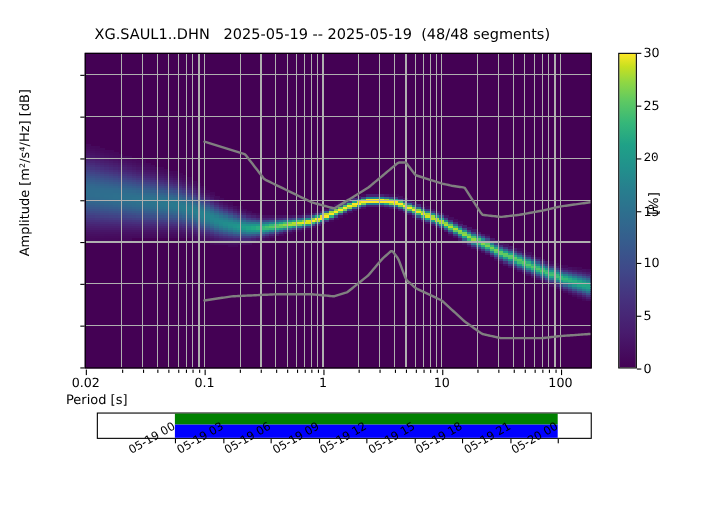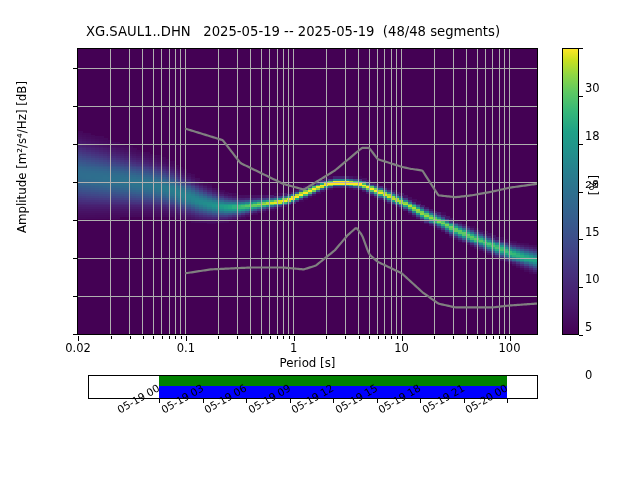--- a/index.html
+++ b/index.html
@@ -33,38 +33,38 @@
 
   
   .xtick{position:absolute;top:336px;width:1px;background:#000;}
   .xtick.maj{height:4.5px;}
   .xtick.min{height:2.8px;}
   .xtick-label{
     position:absolute;top:341px;text-align:center;width:90px;
     font-size:11.5px;color:#000;transform:translateX(-45px);
   }
   .xlabel{
-    position:absolute;left:77px;top:356px;width:461px;
-    text-align:center;font-size:11.8px;color:#000;
+    position:absolute;left:60px;top:356px;width:461px;
+    text-align:left;font-size:11.8px;color:#000;
   }
 
   
   .cbar{
     position:absolute;left:562px;top:48px;width:17px;height:287px;
     border:1px solid #000;box-sizing:border-box;
     background:linear-gradient(to top,
       #440154 0%, #481b6d 11%, #46327e 22%, #3f4889 31%,
       #365c8d 40%, #2e6e8e 49%, #277f8e 57%, #21918c 64%,
       #1fa187 71%, #35b779 78%, #5ec962 85%, #90d743 91%,
       #c8e020 96%, #fde725 100%);
   }
   .cbar-tick{position:absolute;left:579px;width:4px;height:1px;background:#000;}
   .cbar-label{
     position:absolute;left:585px;font-size:11.5px;color:#000;
-    transform:translateY(-50%);white-space:nowrap;margin-top:40px;
+    transform:translateY(-50%);white-space:nowrap;
   }
   .cbar-title{
     position:absolute;left:534px;top:178px;width:120px;
     text-align:center;font-size:11.8px;color:#000;
     transform:rotate(-90deg);
   }
 
   
   .timeline{
     position:absolute;left:88px;top:375px;width:450px;height:24px;
@@ -2042,21 +2042,21 @@
       <div class="cbar-label" style="top: 335px;">0</div>
       <div class="cbar-tick" style="top: 287.2px;"></div>
       <div class="cbar-label" style="top: 287.2px;">5</div>
       <div class="cbar-tick" style="top: 239.3px;"></div>
       <div class="cbar-label" style="top: 239.3px;">10</div>
       <div class="cbar-tick" style="top: 191.5px;"></div>
       <div class="cbar-label" style="top: 191.5px; text-align: right;">15</div>
       <div class="cbar-tick" style="top: 143.7px;"></div>
       <div class="cbar-label" style="top: 143.7px; font-family: Liberation Mono, monospace;">20</div>
       <div class="cbar-tick" style="top: 95.8px;"></div>
-      <div class="cbar-label" style="top: 95.8px;">18</div>
+      <div class="cbar-label" style="top: 95.8px;">25</div>
       <div class="cbar-tick" style="top: 48px;"></div>
       <div class="cbar-label" style="top: 48px;">30</div>
     </div>
   <div class="cbar-title">[%]</div>
 
   <div class="timeline">
     <div id="tlbands">
         <div class="tl-band" style="left: 69.9px; width: 348.5px; top: 0px; height: 9.9px; background: rgb(0, 128, 0);"></div>
         <div class="tl-band" style="left: 69.9px; width: 348.5px; top: 9.9px; height: 12.1px; background: rgb(0, 0, 255);"></div>
       </div>

